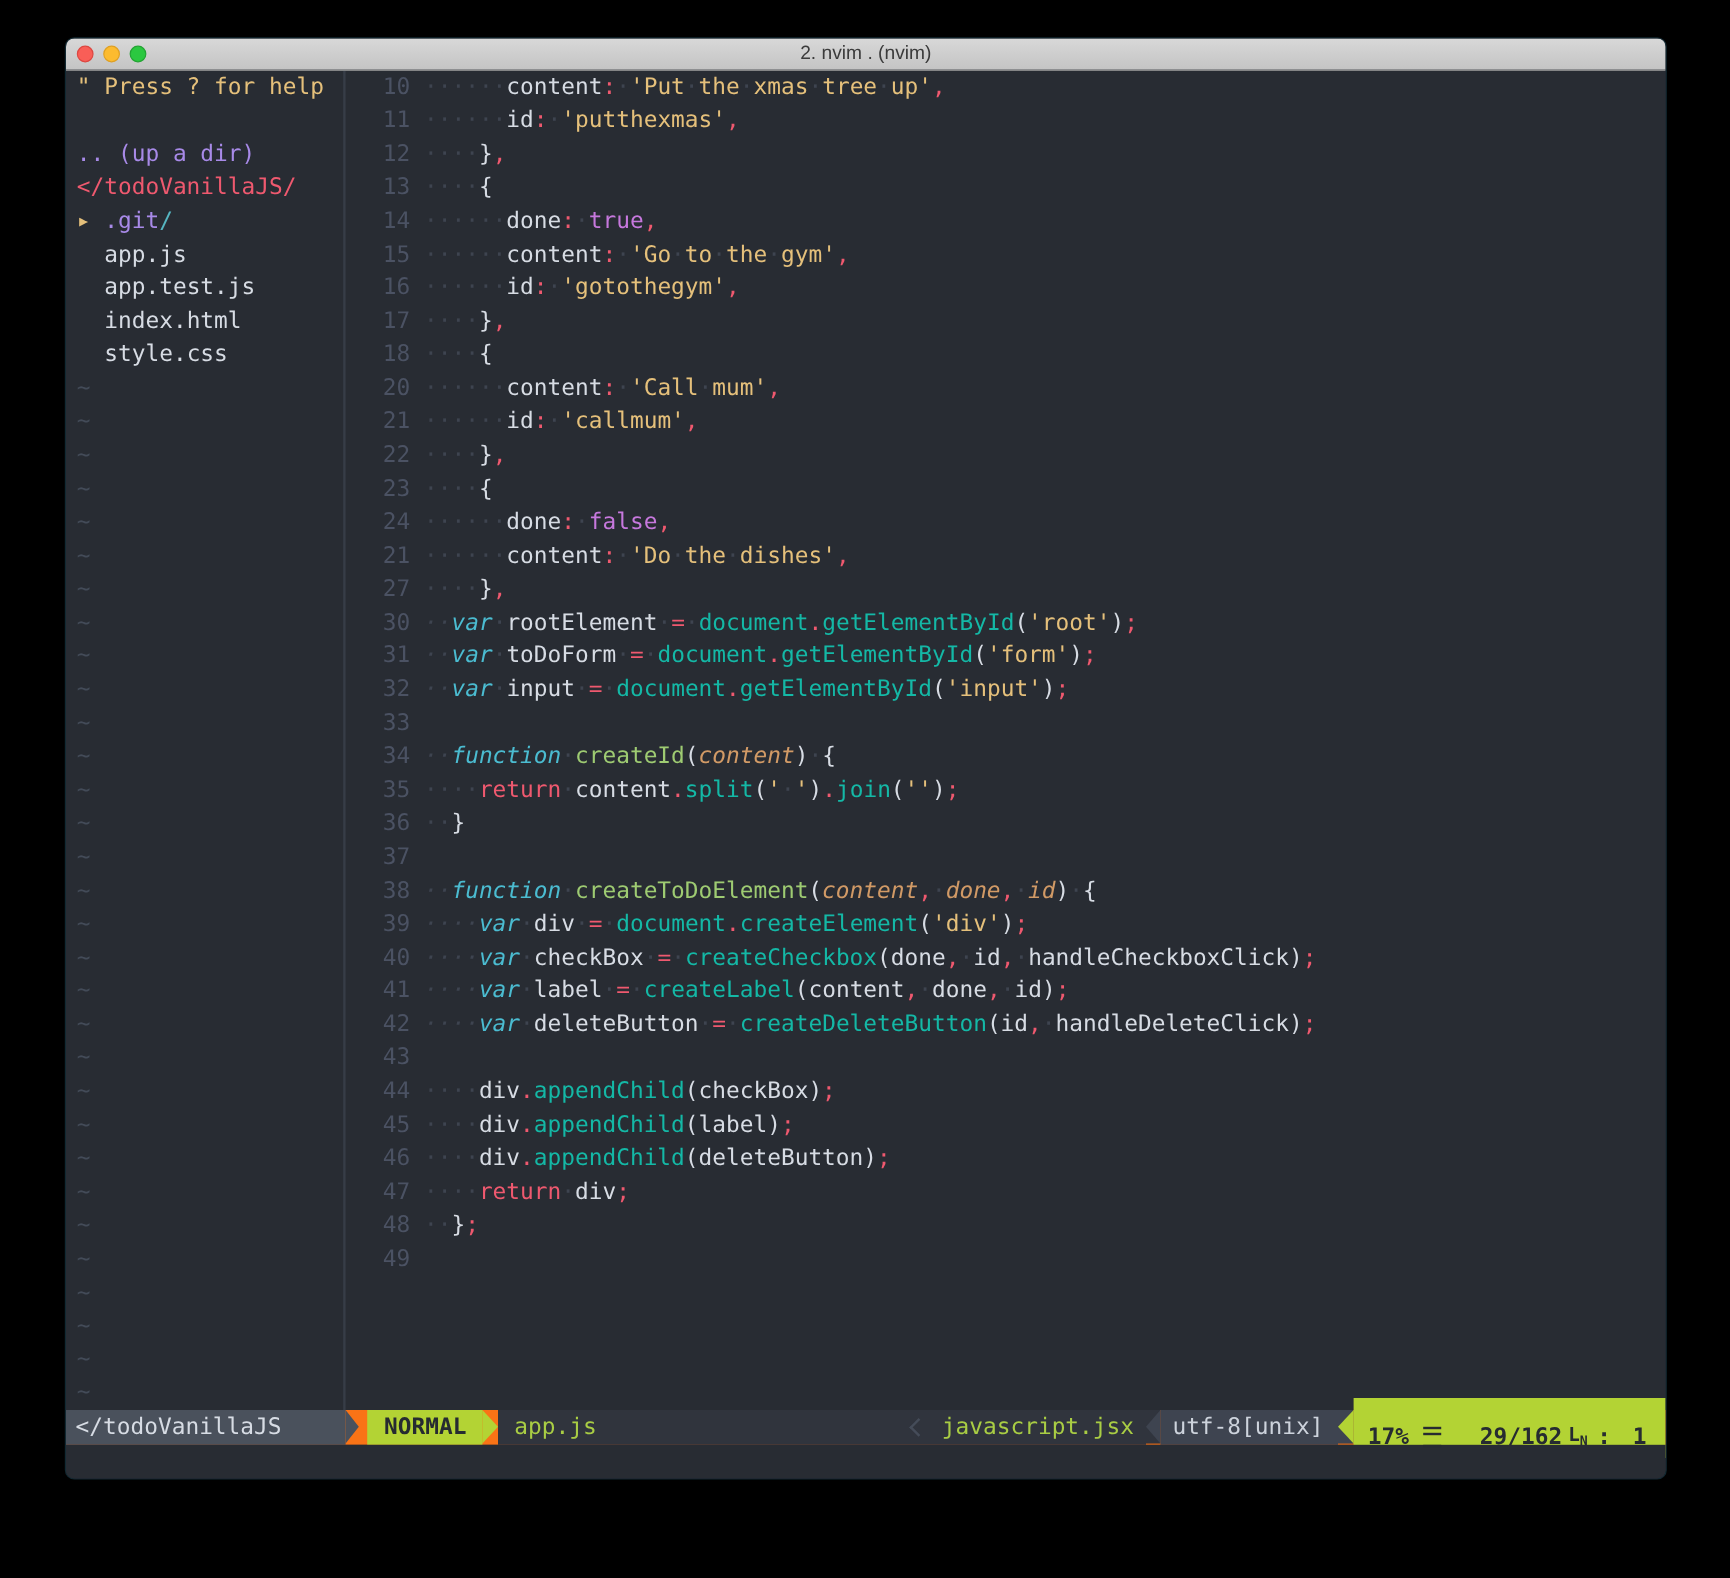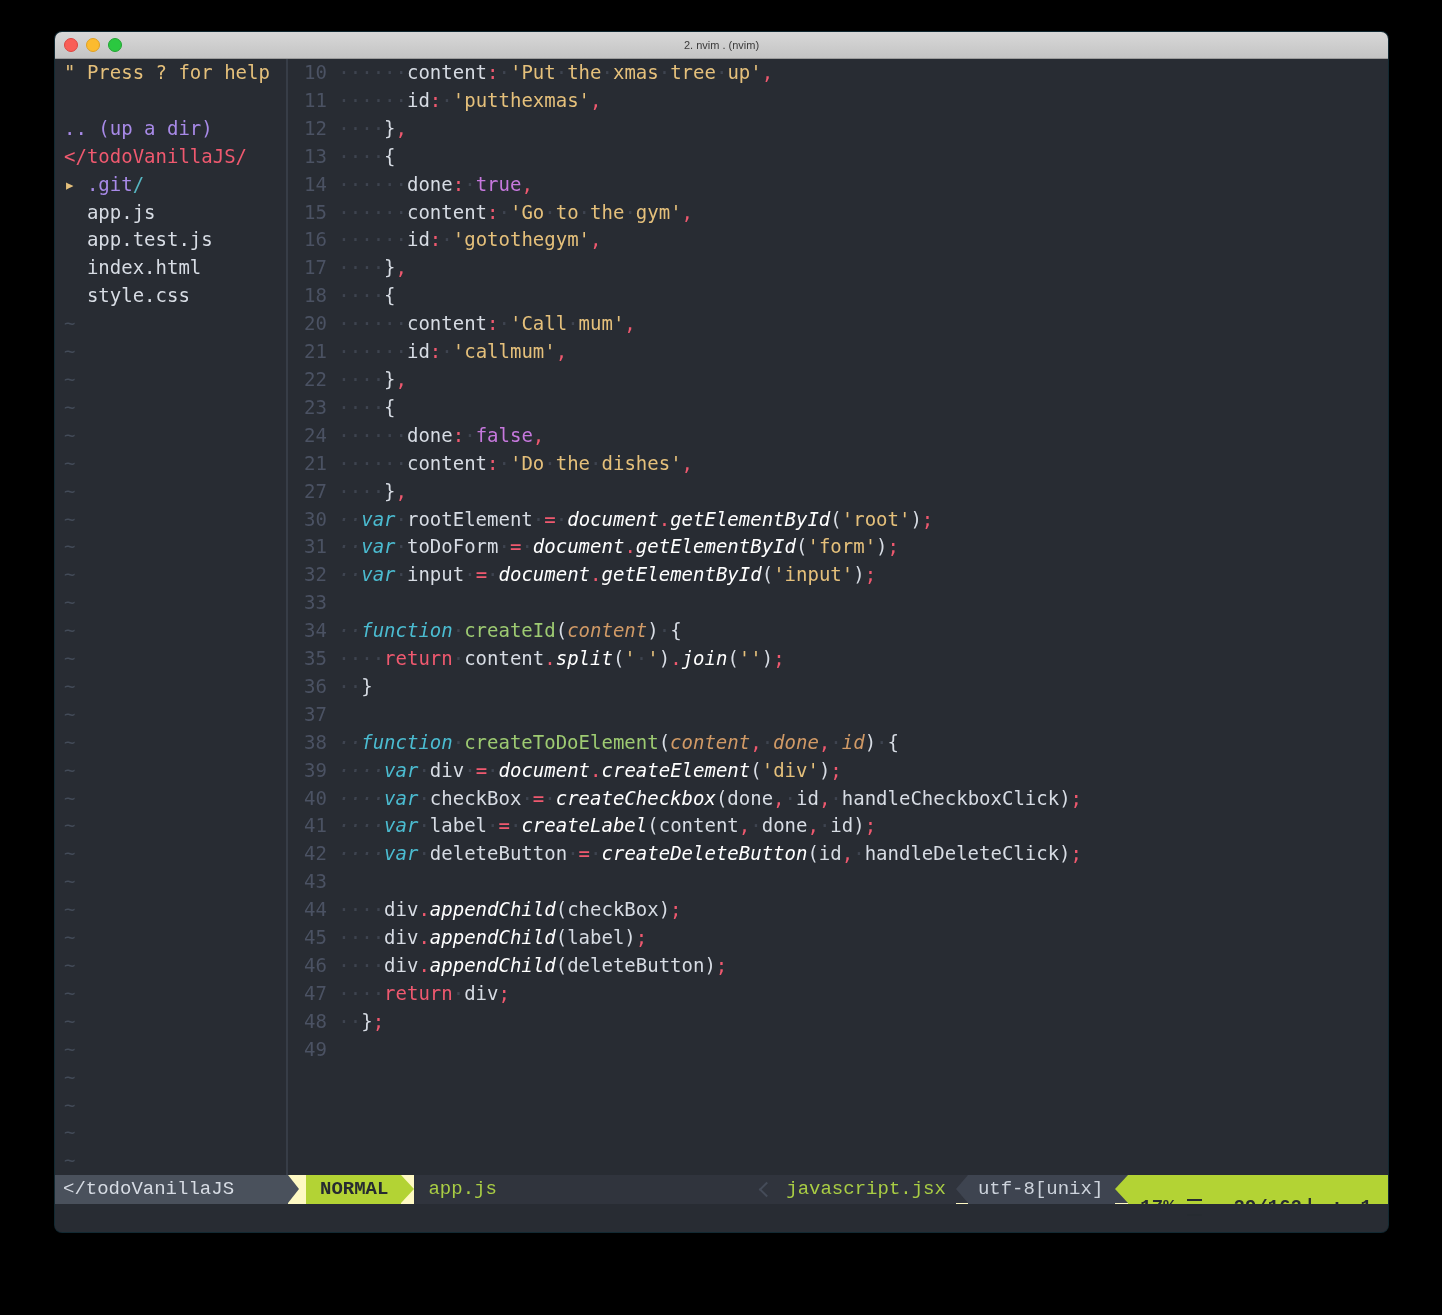--- a/index.html
+++ b/index.html
@@ -17,54 +17,54 @@
   .titlebar{
     height:26px;flex:0 0 26px;background:linear-gradient(#d8d8d8,#c4c4c4);
     border-bottom:1px solid #9c9c9c;position:relative;
     display:flex;align-items:center;justify-content:center;
   }
   .lights{position:absolute;left:9px;top:0;bottom:0;display:flex;align-items:center;gap:8px;}
   .light{width:12px;height:12px;border-radius:50%;}
   .light.red{background:#f95e57;border:0.5px solid #dd4741;}
   .light.yellow{background:#fcbb2f;border:0.5px solid #dfa023;}
   .light.green{background:#2bc840;border:0.5px solid #23a433;}
-  .win-title{font-family:"Liberation Sans",sans-serif;font-size:11px;font-weight:500;color:#3b3b3b;}
+  .win-title{font-family:"Liberation Sans",sans-serif;font-size:16px;font-weight:500;color:#3b3b3b;}
   
   .term{flex:1;display:flex;flex-direction:column;background:#282c33;font-size:19px;min-height:0;}
   .main{flex:1;display:flex;min-height:0;overflow:hidden;}
   .row{height:27.92px;line-height:27.92px;white-space:pre;overflow:hidden;}
   
   .sidebar{width:231px;flex:0 0 231px;padding-left:9px;box-sizing:border-box;overflow:hidden;}
   .vsep{width:2px;flex:0 0 2px;background:#373d47;}
   .nt-help{color:#e5c07b;}
   .nt-updir{color:#a88ae8;margin-top:32px;}
   .nt-root{color:#ef596f;}
   .nt-dir{color:#a88ae8;}
   .nt-file{color:#d7dce4;}
   .nt-arrow{color:#e5c07b;}
   .nt-slash{color:#56b6c2;}
   .nt-tilde{color:#434b58;}
   
-  .code{flex:1;padding-left:16px;overflow:hidden;}
+  .code{flex:1;padding-left:31px;overflow:hidden;}
   .ln{display:inline-block;width:2ch;text-align:right;color:#4b5263;}
   .ln.cur{color:#e5c07b;font-weight:bold;}
   .lngap{display:inline-block;width:1ch;}
   .ws{color:#3e4450;}
   .tk-id{color:#d7dce4;}
   .tk-p{color:#ef596f;}
   .tk-s{color:#e5c07b;}
   .tk-kw{color:#4bbcd1;font-style:italic;}
-  .tk-ca{color:#ffffff;font-style:italic;}
+  .tk-ca{color:#14b8a6;}
   .tk-fn{color:#9ecb72;}
   .tk-pa{color:#d19a66;font-style:italic;}
   .tk-b{color:#c678dd;}
   .tk-r{color:#ef596f;}
   .tk-br{color:#9ecb72;}
   
-  .statusline{height:29px;flex:0 0 29px;display:flex;align-items:flex-start;background:#fef9c3;font-size:19px;font-family:Liberation Mono, monospace;}
+  .statusline{height:29px;flex:0 0 29px;display:flex;align-items:center;background:#f97316;font-size:19px;}
   .sl-left{width:233px;flex:0 0 233px;background:#4a515c;color:#d7dce4;padding-left:8px;box-sizing:border-box;line-height:29px;white-space:pre;}
   .sep{width:0;height:0;align-self:stretch;}
   .sep-r-gray{border-left:11px solid #4a515c;border-top:14.5px solid transparent;border-bottom:14.5px solid transparent;}
   .sl-gap{width:7px;background:#282c33;}
   .sl-mode{background:#b3d334;color:#262b31;font-weight:bold;line-height:29px;padding:0 13px 0 14px;}
   .sep-r-green{border-left:13px solid #b3d334;border-top:14.5px solid transparent;border-bottom:14.5px solid transparent;}
   .sl-c{flex:1;background:#30343d;display:flex;align-items:center;min-width:0;}
   .sl-filename{color:#a9cd44;margin-left:14px;line-height:29px;}
   .sl-spacer{flex:1;}
   .chev{width:9px;height:9px;border-left:2px solid #454c59;border-bottom:2px solid #454c59;transform:rotate(45deg);margin:0 14px 0 10px;}

